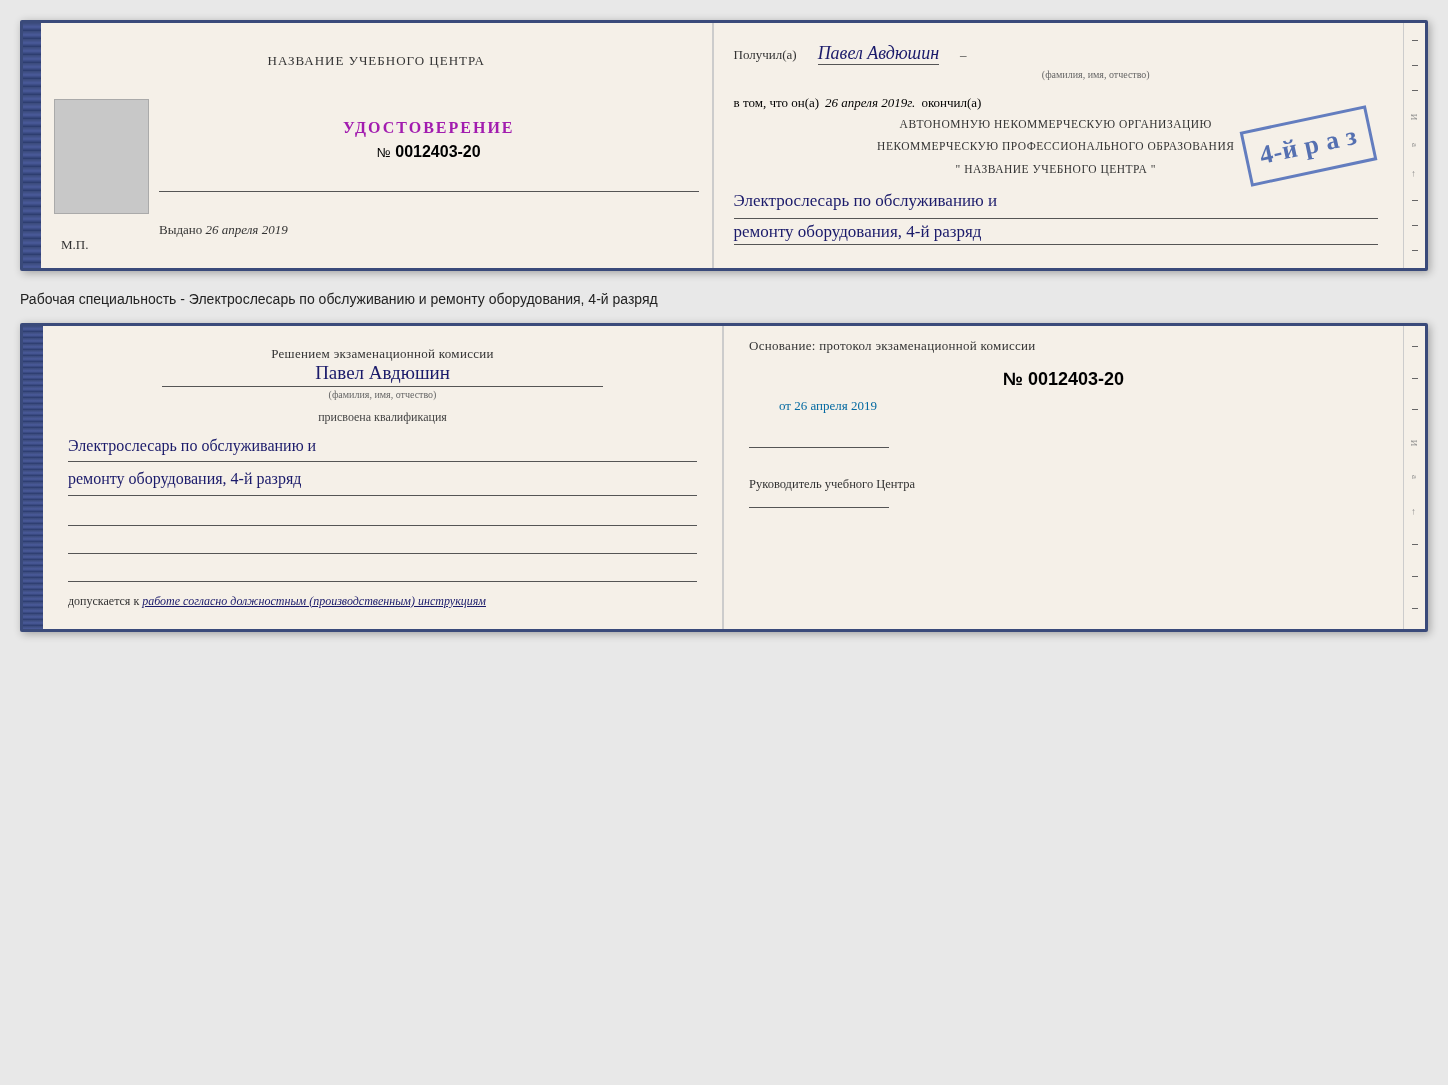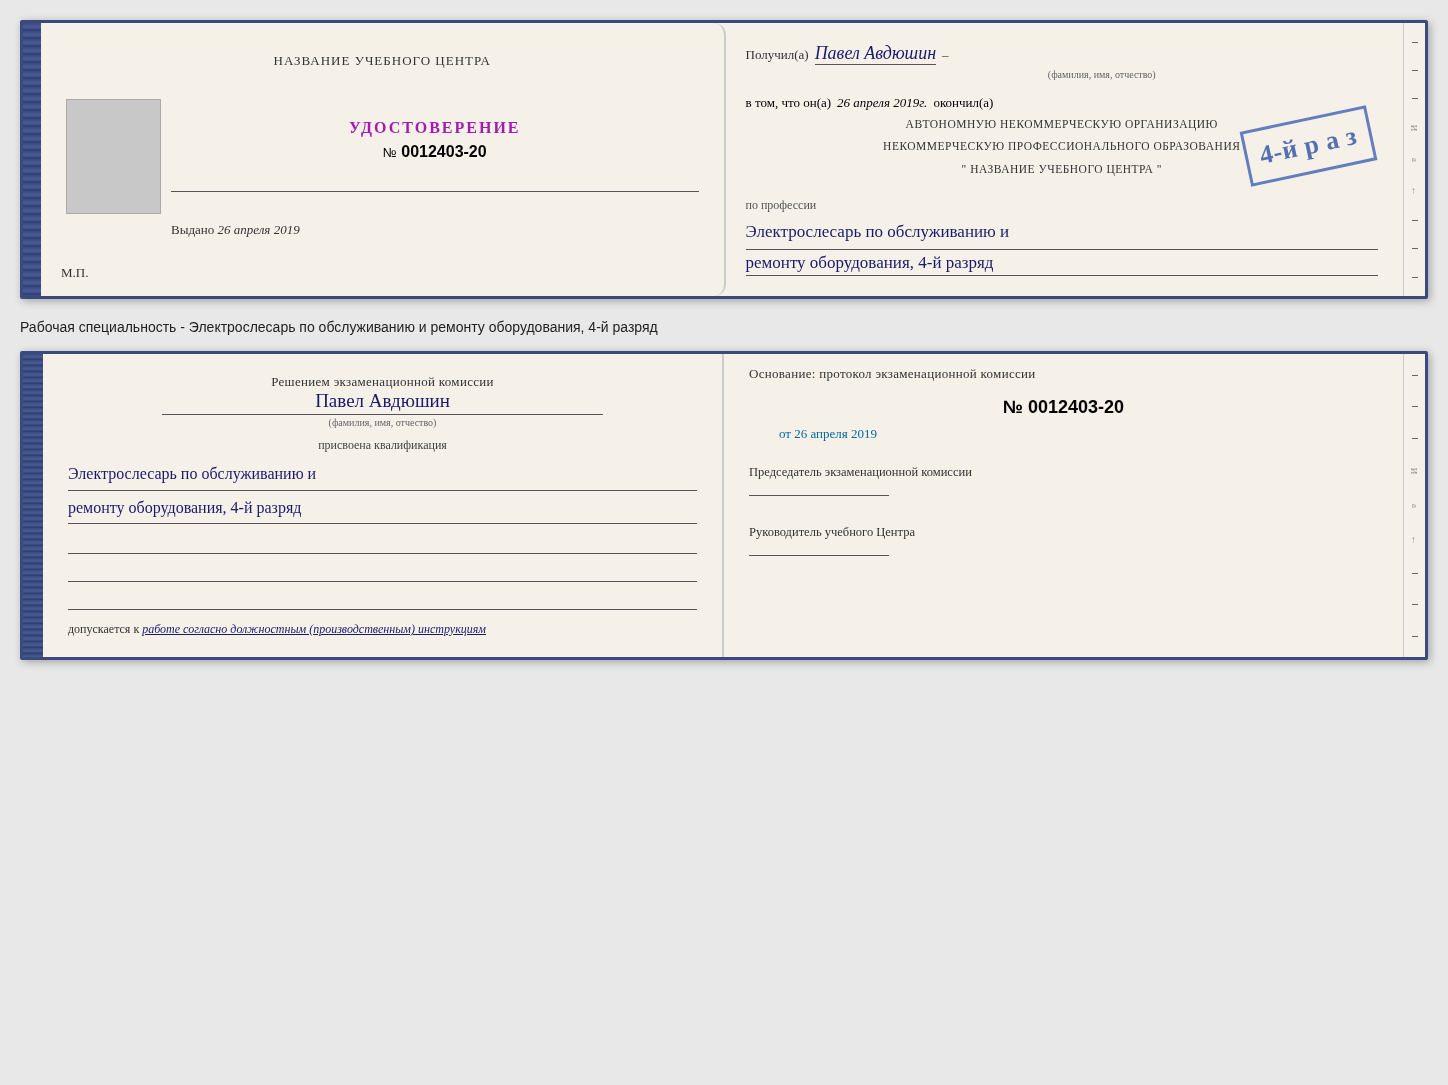--- a/index.html
+++ b/index.html
@@ -34,27 +34,26 @@
         to bottom,
         #3a4a7a 0px,
         #4a5a9a 4px,
         #2a3a6a 8px
       );
       flex-shrink: 0;
     }
 
     .booklet-left {
       flex: 1;
-      padding: 30px 25px;
+      padding: 30px 13px;
       border-right: 2px solid #ccc;
       display: flex;
       flex-direction: column;
       align-items: center;
       position: relative;
-      border-radius: 12px;
     }
 
     .booklet-right {
       flex: 1;
       padding: 20px 25px 20px 20px;
       position: relative;
     }
 
     .center-title {
       text-align: center;
@@ -111,21 +110,21 @@
       left: 20px;
     }
 
     
     .recipient-line {
       font-size: 13px;
       color: #333;
       margin-bottom: 4px;
       display: flex;
       align-items: baseline;
-      gap: 6px;
+      gap: 21px;
     }
 
     .handwritten {
       font-family: 'Segoe Script', 'Comic Sans MS', cursive;
       font-size: 18px;
       color: #1a1a6a;
       font-style: italic;
     }
 
     .underline-field {
@@ -417,21 +416,20 @@
       <div class="vtom-line">
         <span>в том, что он(а)</span>
         <span style="font-style:italic;">26 апреля 2019г.</span>
         <span>окончил(а)</span>
       </div>
 
       <div class="org-text">АВТОНОМНУЮ НЕКОММЕРЧЕСКУЮ ОРГАНИЗАЦИЮ</div>
       <div class="org-text">НЕКОММЕРЧЕСКУЮ ПРОФЕССИОНАЛЬНОГО ОБРАЗОВАНИЯ</div>
       <div class="org-text" style="margin-bottom:8px;">" НАЗВАНИЕ УЧЕБНОГО ЦЕНТРА "</div>
 
-      <div class="profession-label">по профессии</div>
       <div class="profession-handwritten">Электрослесарь по обслуживанию и</div>
       <div class="profession-line2">ремонту оборудования, 4-й разряд</div>
 
     </div>
 
     <div class="right-edge-marks">
       <div class="dash-mark"></div>
       <div class="dash-mark"></div>
       <div class="dash-mark"></div>
       <span class="edge-mark">И</span>
@@ -476,21 +474,20 @@
         <span>№</span>
         <span>0012403-20</span>
       </div>
 
       <div class="osnov-date" style="margin-left:30px;">
         <span>от</span>
         <span>26 апреля 2019</span>
       </div>
 
       <div class="signature-block">
-        <div>Председатель экзаменационной комиссии</div>
         <span class="sig-line"></span>
       </div>
 
       <div class="signature-block" style="margin-top:20px;">
         <div>Руководитель учебного Центра</div>
         <span class="sig-line"></span>
       </div>
     </div>
 
     <div class="right-edge-marks">

